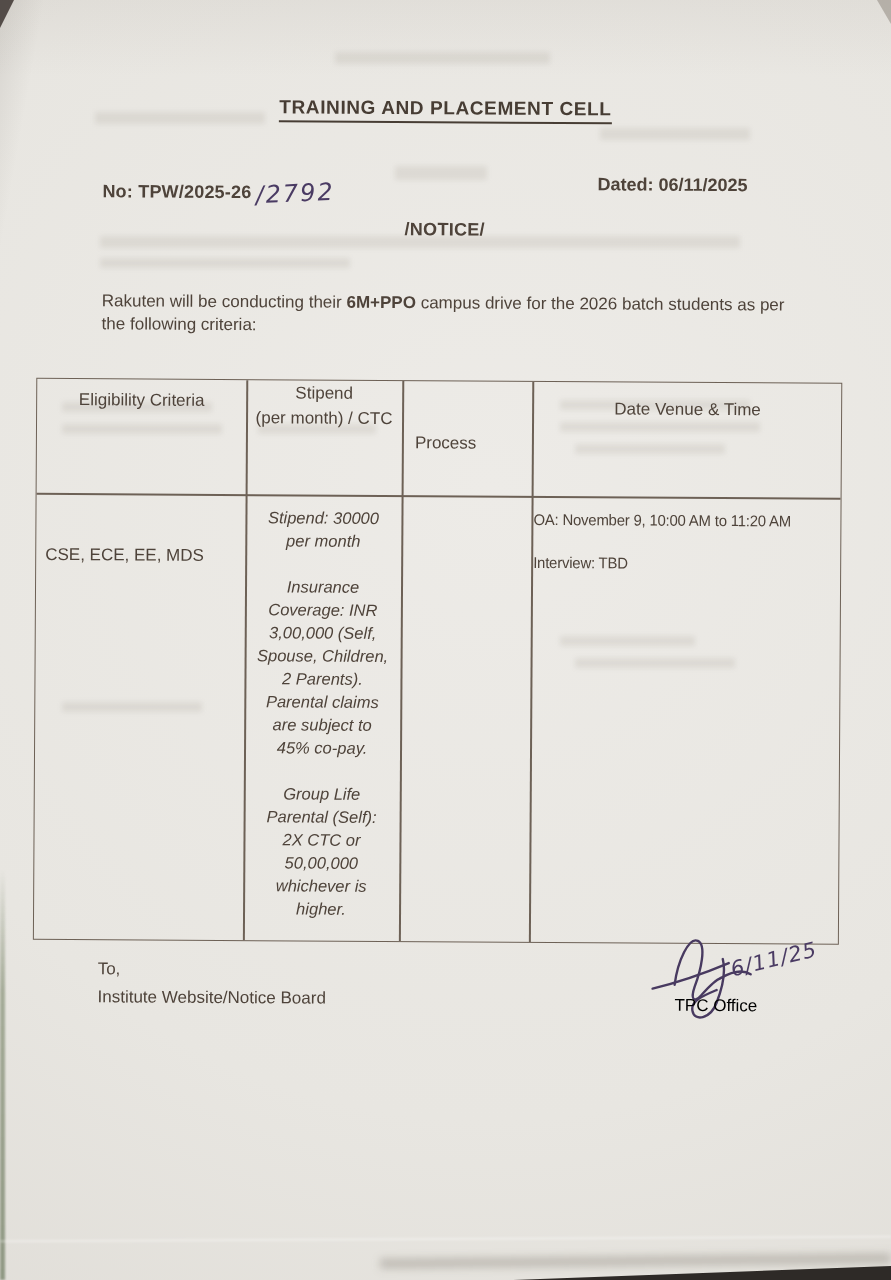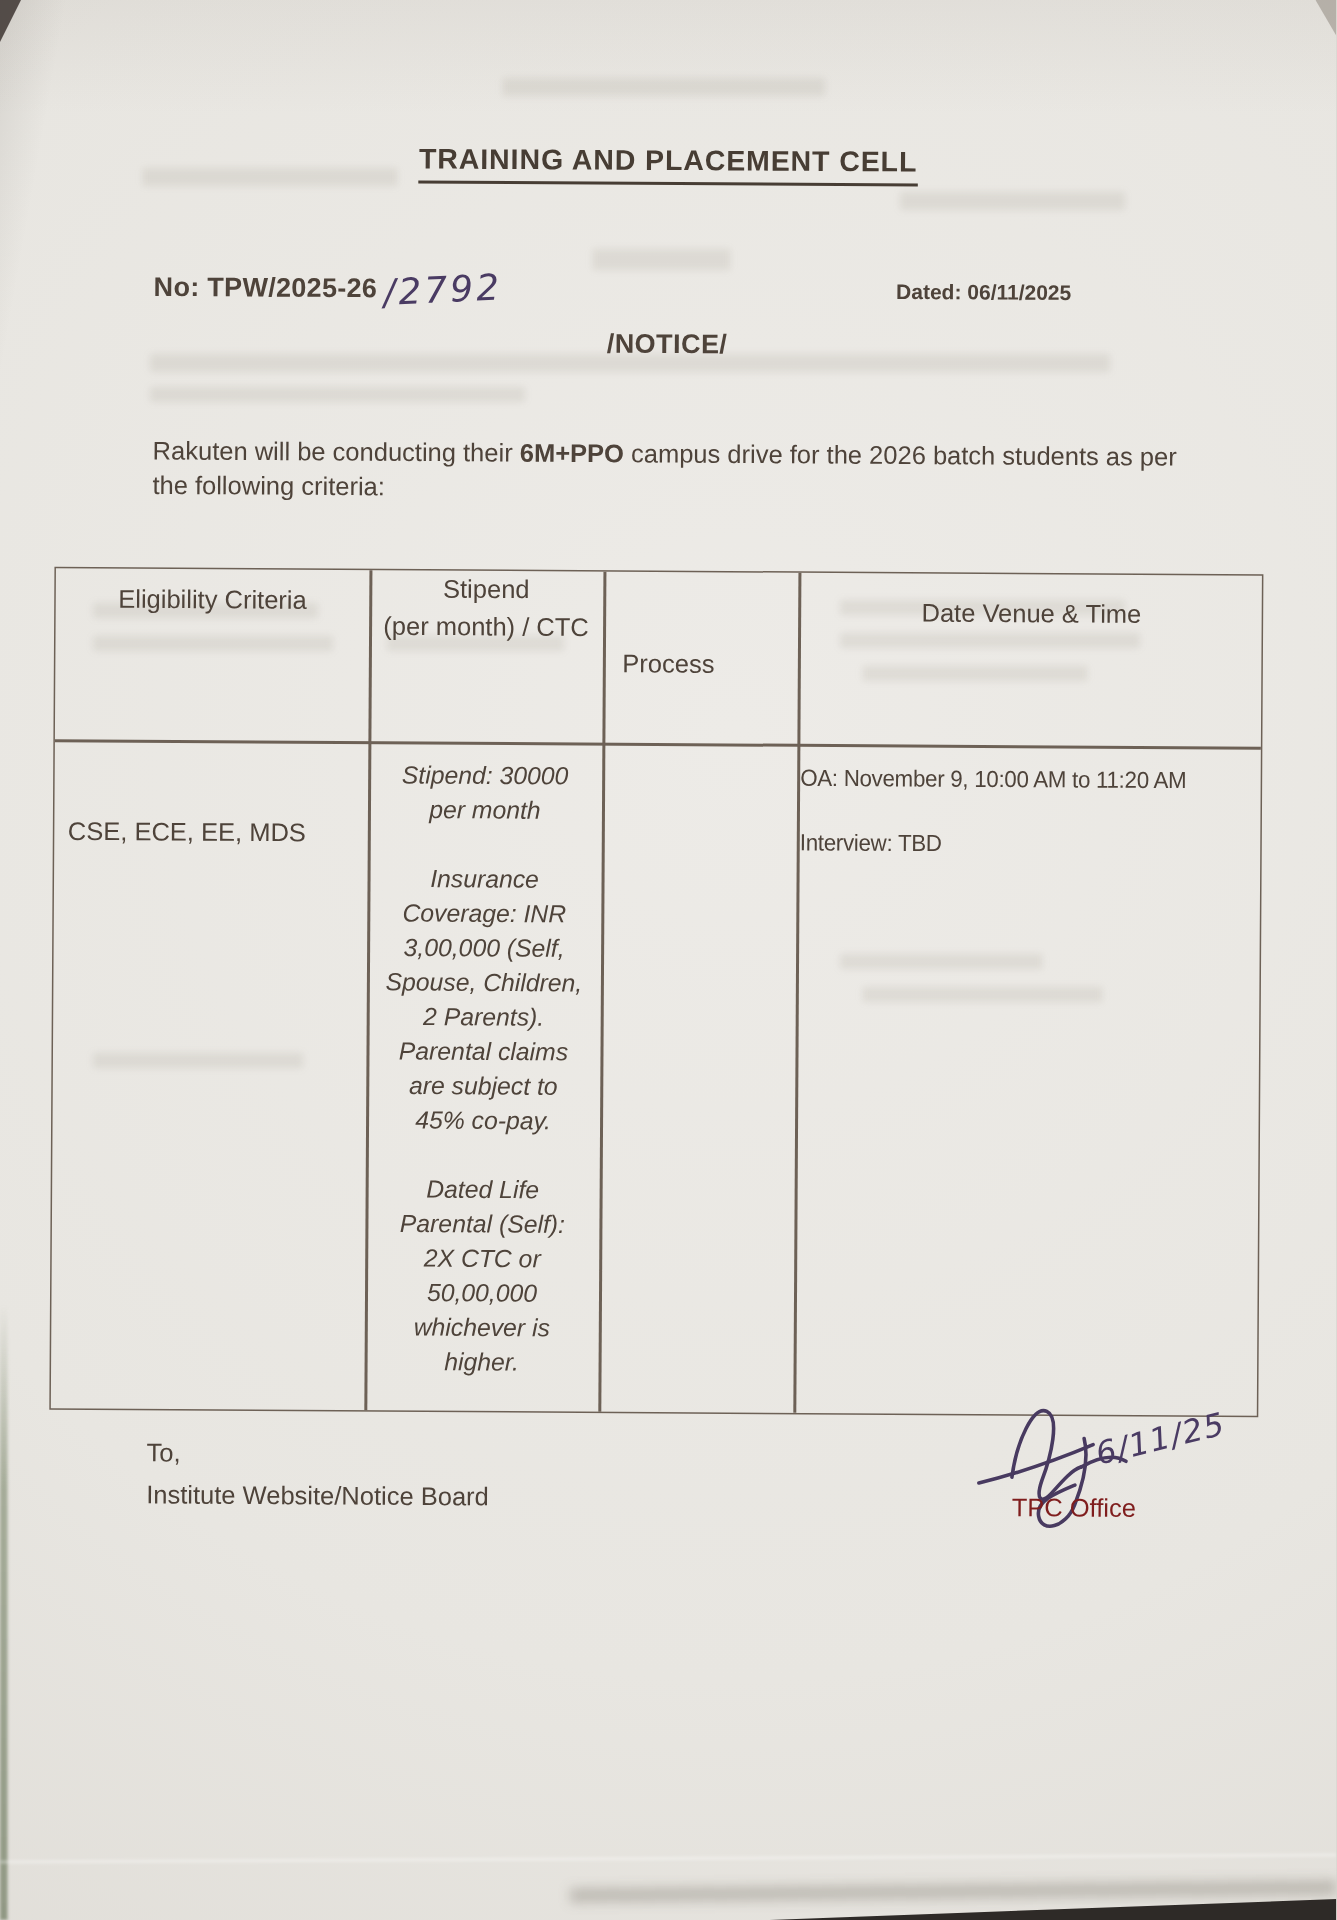--- a/index.html
+++ b/index.html
@@ -40,21 +40,21 @@
     display:inline-block;font-size:19px;font-weight:bold;letter-spacing:.6px;
     color:#473d34;border-bottom:2px solid #473d34;padding-bottom:2px;
   }
   .ref-row{position:absolute;top:175px;left:103px;width:700px;}
   .ref-label{font-size:18px;font-weight:700;letter-spacing:.2px;}
   .ref-hand{
     font-family:"DejaVu Sans",sans-serif;font-style:italic;
     font-size:24px;color:#4a3b63;letter-spacing:2px;
     display:inline-block;transform:rotate(-3deg) translateY(3px);margin-left:4px;
   }
-  .dated{position:absolute;top:183px;left:598px;font-size:14px;font-weight:600;}
+  .dated{position:absolute;top:171px;left:598px;font-size:18px;font-weight:600;}
   .notice-heading{position:absolute;top:217px;left:0;width:100%;text-align:center;
     font-size:18px;font-weight:bold;letter-spacing:.3px;}
   .intro{position:absolute;top:289px;left:103px;width:700px;font-size:17px;line-height:23px;color:#4e433a;}
   .intro b{font-weight:bold;margin-top:27px;}
 
   
   .tbl{position:absolute;left:38px;top:378px;width:806px;height:562px;
     border:1.5px solid #6d6156;box-sizing:border-box;}
   .vline{position:absolute;top:0;bottom:0;width:1.5px;background:#6d6156;}
   .v1{left:209px;} .v2{left:365px;} .v3{left:495px;}
@@ -72,21 +72,21 @@
   .sched{font-size:15.5px;line-height:21px;white-space:nowrap;letter-spacing:-.2px;
     transform:scaleX(.96);transform-origin:left top;}
   .sched div + div{margin-top:22px;}
 
   .footer-to{position:absolute;top:955px;left:103px;font-size:17px;line-height:28px;}
   .sig-block{position:absolute;top:915px;left:640px;width:230px;height:110px;}
   .sig-svg{position:absolute;left:10px;top:8px;}
   .sig-date{position:absolute;left:95px;top:28px;font-family:"DejaVu Sans",sans-serif;
     font-style:italic;font-size:21px;color:#4a3b63;letter-spacing:1px;
     transform:rotate(-14deg);}
-  .sig-office{position:absolute;left:40px;top:77px;font-size:17px;color:#7f1d1d;}
+  .sig-office{position:absolute;left:40px;top:77px;font-size:17px;color:#000000;}
 </style>
 </head>
 <body>
 
 <div class="paper"></div>
 
 <div class="corner-tl"></div>
 <div class="corner-tr"></div>
 <div class="edge-left-green"></div>
 <div class="bottom-shadow"></div>
@@ -146,21 +146,21 @@
         <div>&nbsp;</div>
         <div>Insurance</div>
         <div>Coverage: INR</div>
         <div>3,00,000 (Self,</div>
         <div>Spouse, Children,</div>
         <div>2 Parents).</div>
         <div>Parental claims</div>
         <div>are subject to</div>
         <div>45% co-pay.</div>
         <div>&nbsp;</div>
-        <div>Dated Life</div>
+        <div>Group Life</div>
         <div>Parental (Self):</div>
         <div>2X CTC or</div>
         <div>50,00,000</div>
         <div>whichever is</div>
         <div>higher.</div>
       </div>
     <div class="cell b-date">
       <div class="sched">
           <div>OA: November 9, 10:00 AM to 11:20 AM</div>
           <div>Interview: TBD</div>

